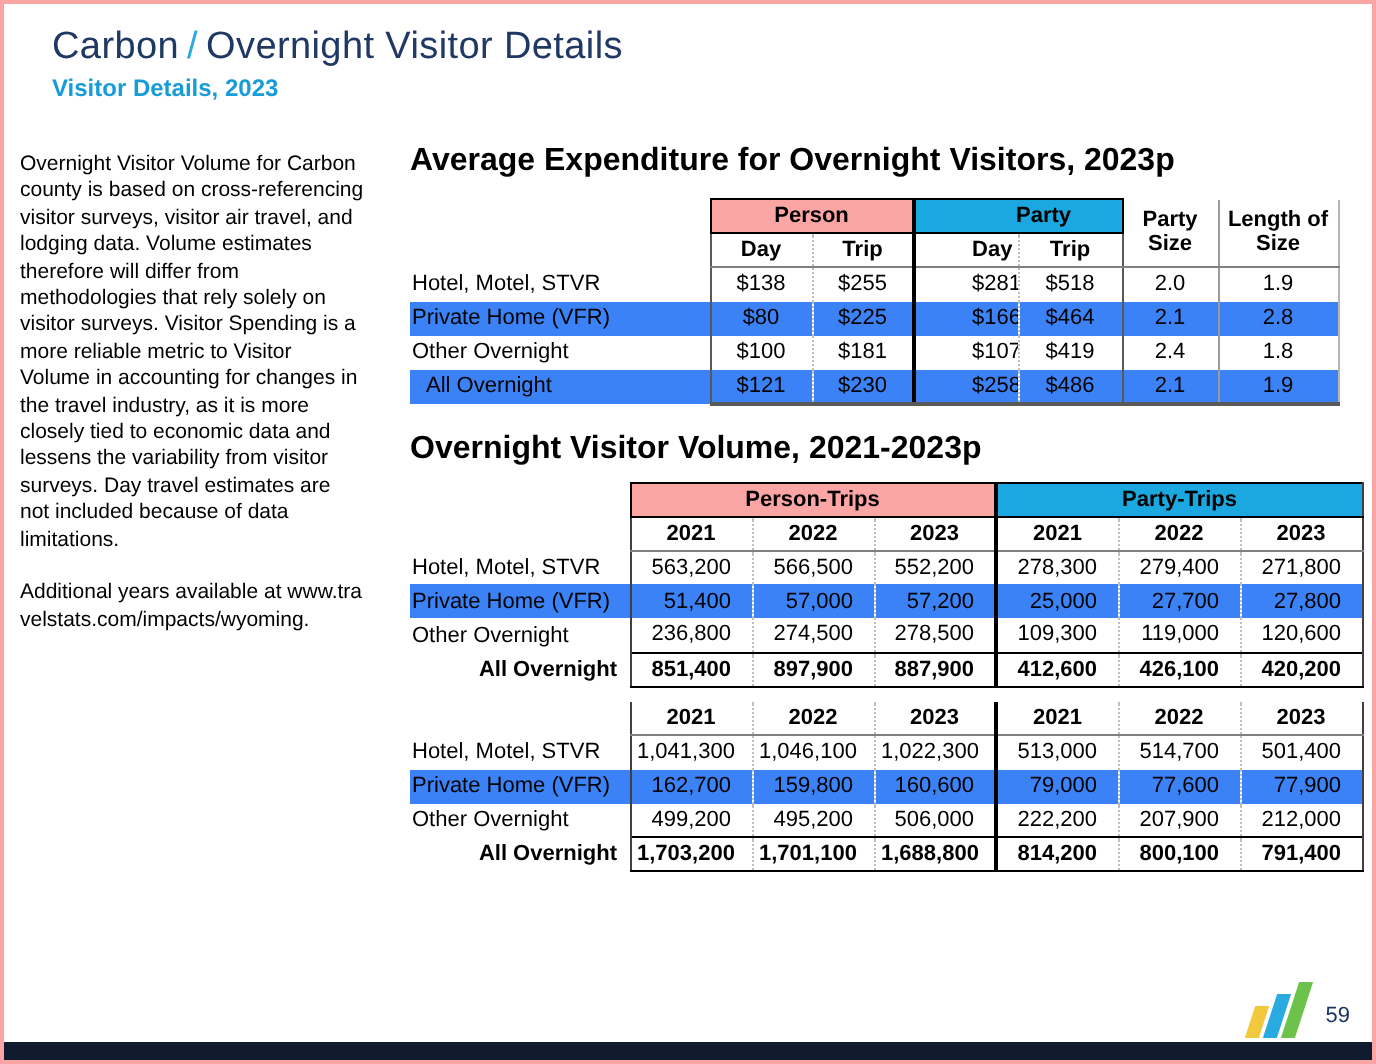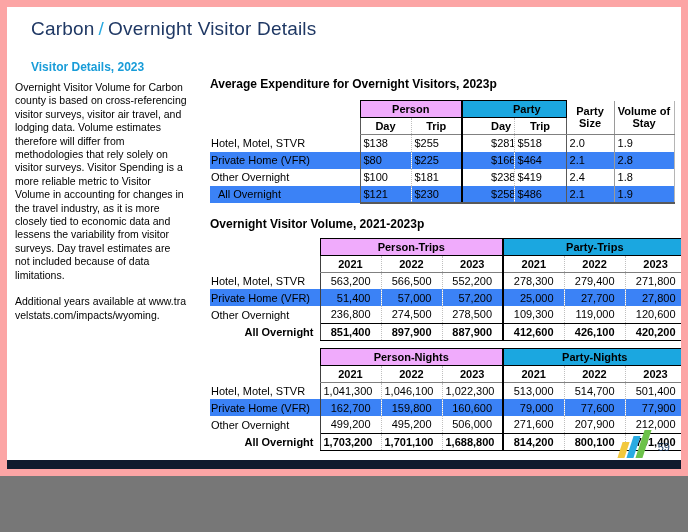--- a/index.html
+++ b/index.html
@@ -1,43 +1,43 @@
 <!DOCTYPE html>
 <html><head>
 <meta charset="utf-8">
 <style>
   * { margin:0; padding:0; box-sizing:border-box; }
   html,body { width:688px; height:532px; }
   body { font-family:"Liberation Sans", sans-serif; background:#777; }
   .page {
-    position:relative; width:688px; height:476px;
-    background:#fff; border:7px solid #fca5a5; overflow:hidden;
+    position:relative; width:688px; height:532px;
+    background:#fff; border:2px solid #fca5a5; overflow:hidden;
   }
   
   .header { position:absolute; left:24px; top:11px; }
   .title { font-size:19px; font-weight:400; color:#1F3864; letter-spacing:0.2px; }
   .title .sep { color:#29A9E0; margin:0 4px; }
-  .subtitle { font-size:12px; font-weight:bold; color:#189CD8; margin-top:20px; }
+  .subtitle { font-size:12px; font-weight:bold; color:#189CD8; margin-top:2px; }
   
   .sidebar { position:absolute; left:8px; top:74px; width:172px; font-size:10.5px; line-height:13.4px; color:#000; }
   .sidebar .para2 { margin-top:13px; }
   .sidebar a { color:#000; word-break:break-all; cursor:pointer; }
   
   .main { position:absolute; left:203px; top:70px; width:480px; }
-  .section-heading { font-size:12px; font-weight:bold; color:#000; }
+  .section-heading { font-size:16px; font-weight:bold; color:#000; }
   .vol-heading { margin-top:13px; }
   table { border-collapse:collapse; table-layout:fixed; font-size:11px; color:#000; }
   td { height:17px; padding:0 3px; white-space:nowrap; overflow:hidden; }
   .shaded td { background:#3b82f6; }
-  .group-person { background:#f0abfc; }
+  .group-person { background:#fca5a5; }
   .group-party  { background:#1BA7E0; }
   .group-cell { font-weight:bold; text-align:center; border:1.5px solid #000; height:16px; }
   .sub-head { font-weight:bold; text-align:center; height:16px; border-bottom:1px solid #808080; }
   .label-cell { text-align:left; padding-left:1px; }
-  .num { text-align:left; }
+  .num { text-align:center; }
   .num-r { text-align:right; padding-right:10px; }
   
   .t1 { width:464px; margin-top:9px; }
   .t1 .c-d1 { border-left:1.5px solid #595959; }
   .t1 .c-dot { border-left:1px dotted #bfbfbf; }
   .t1 .c-g2 { border-left:2px solid #000;padding-left:28px; }
   .t1 .c-ps { border-left:1.5px solid #595959; }
   .t1 .c-ls { border-left:1px solid #9a9a9a; border-right:1px solid #b5b5b5; }
   .t1 .extra-head {
     font-weight:bold; text-align:center; white-space:normal;
@@ -100,21 +100,21 @@
           <col style="width:52px">
           <col style="width:48px">
           <col style="width:60px">
       </colgroup>
       <tbody>
           <tr>
         <td></td>
         <td colspan="2" class="group-cell group-person">Person</td>
         <td colspan="2" class="group-cell group-party c-g2">Party</td>
         <td rowspan="2" class="extra-head c-ps">Party Size</td>
-        <td rowspan="2" class="extra-head c-ls">Volume of Stay</td>
+        <td rowspan="2" class="extra-head c-ls">Length of Size</td>
       </tr>
       <tr>
         <td></td>
         <td class="sub-head c-d1">Day</td>
         <td class="sub-head c-dot">Trip</td>
         <td class="sub-head c-g2">Day</td>
         <td class="sub-head c-dot">Trip</td>
       </tr>
       <tr>
         <td class="label-cell">Hotel, Motel, STVR</td>
@@ -131,21 +131,21 @@
         <td class="num c-dot">$225</td>
         <td class="num c-g2">$166</td>
         <td class="num c-dot">$464</td>
         <td class="num c-ps">2.1</td>
         <td class="num c-ls">2.8</td>
       </tr>
       <tr>
         <td class="label-cell">Other Overnight</td>
         <td class="num c-d1">$100</td>
         <td class="num c-dot">$181</td>
-        <td class="num c-g2">$238</td>
+        <td class="num c-g2">$107</td>
         <td class="num c-dot">$419</td>
         <td class="num c-ps">2.4</td>
         <td class="num c-ls">1.8</td>
       </tr>
       <tr class="shaded last">
         <td class="label-cell">All Overnight</td>
         <td class="num c-d1">$121</td>
         <td class="num c-dot">$230</td>
         <td class="num c-g2">$258</td>
         <td class="num c-dot">$486</td>
@@ -225,25 +225,20 @@
       <colgroup>
         <col style="width:110px">
           <col style="width:61px">
           <col style="width:61px">
           <col style="width:61px">
         <col style="width:61px">
           <col style="width:61px">
           <col style="width:61px">
       </colgroup>
       <tbody>
-          <tr>
-        <td></td>
-        <td colspan="3" class="group-cell group-person">Person-Nights</td>
-        <td colspan="3" class="group-cell group-party c-g2 c-end">Party-Nights</td>
-      </tr>
       <tr>
         <td></td>
         <td class="sub-head c-y1">2021</td>
         <td class="sub-head c-dot">2022</td>
         <td class="sub-head c-dot">2023</td>
         <td class="sub-head c-g2">2021</td>
         <td class="sub-head c-dot">2022</td>
         <td class="sub-head c-dot c-end">2023</td>
       </tr>
       <tr>
@@ -262,21 +257,21 @@
         <td class="num-r c-dot">160,600</td>
         <td class="num-r c-g2">79,000</td>
         <td class="num-r c-dot">77,600</td>
         <td class="num-r c-dot c-end">77,900</td>
       </tr>
       <tr>
         <td class="label-cell">Other Overnight</td>
         <td class="num-r c-y1">499,200</td>
         <td class="num-r c-dot">495,200</td>
         <td class="num-r c-dot">506,000</td>
-        <td class="num-r c-g2">271,600</td>
+        <td class="num-r c-g2">222,200</td>
         <td class="num-r c-dot">207,900</td>
         <td class="num-r c-dot c-end">212,000</td>
       </tr>
       <tr class="total">
         <td class="label-cell">All Overnight</td>
         <td class="num-r c-y1">1,703,200</td>
         <td class="num-r c-dot">1,701,100</td>
         <td class="num-r c-dot">1,688,800</td>
         <td class="num-r c-g2">814,200</td>
         <td class="num-r c-dot">800,100</td>

